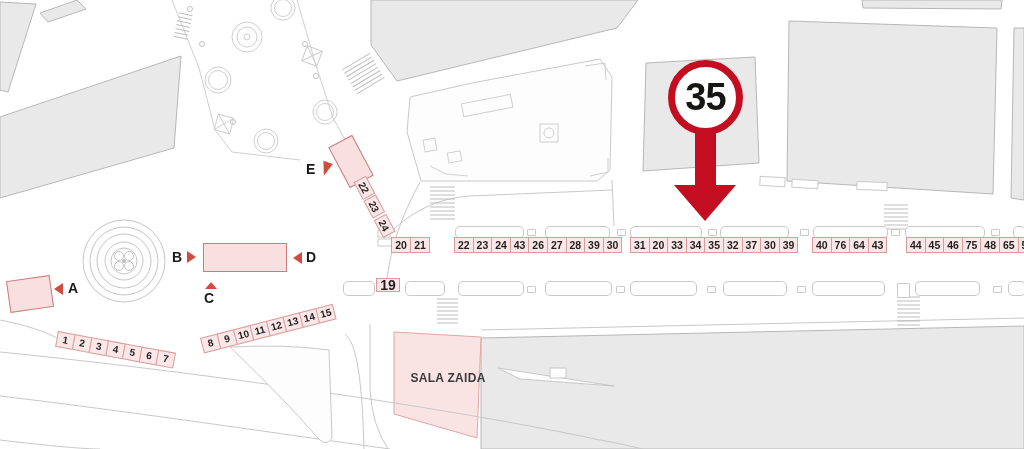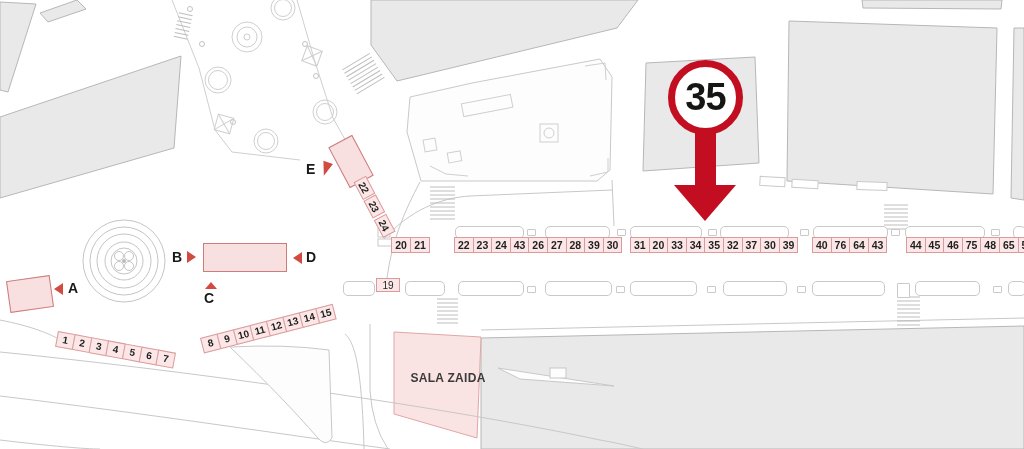--- a/index.html
+++ b/index.html
@@ -30,21 +30,21 @@
   .srow{position:absolute;display:flex;z-index:2;transform-origin:0 0;}
   .cell{width:19.6px;height:16px;margin-left:-1px;background:var(--stall-pink);
         border:1px solid var(--stall-border);display:flex;align-items:center;justify-content:center;
         font-size:10.5px;font-weight:bold;color:#1f1f1d;box-sizing:border-box;}
   .cell:first-child{margin-left:0;}
   .diag .cell{width:18px;height:15.5px;font-size:10px;}
   .vcol .cell{width:20px;height:14px;margin-left:1.5px;font-size:10px;}
   .g20 .cell{width:20px;height:16px;}
   .single{position:absolute;z-index:2;width:24px;height:14px;background:var(--stall-pink);
         border:1px solid var(--stall-border);display:flex;align-items:center;justify-content:center;
-        font-size:10px;font-weight:normal;color:#1f1f1d;box-sizing:border-box;}
+        font-size:14px;font-weight:bold;color:#1f1f1d;box-sizing:border-box;}
 
   .pinkrect{position:absolute;background:#f8e0e0;border:1.5px solid #cd7c7c;z-index:2;box-sizing:border-box;}
 
   .gate-letter{position:absolute;z-index:3;font-weight:bold;font-size:14px;color:#191917;}
   .tri{position:absolute;z-index:3;width:0;height:0;}
   .tri-left{border-top:6px solid transparent;border-bottom:6px solid transparent;border-right:9px solid var(--gate-red);}
   .tri-right{border-top:6px solid transparent;border-bottom:6px solid transparent;border-left:9px solid var(--gate-red);}
   .tri-up{border-left:6px solid transparent;border-right:6px solid transparent;border-bottom:7px solid var(--gate-red);}
   .tri-down{border-left:5px solid transparent;border-right:5px solid transparent;border-top:14px solid var(--gate-red);transform:rotate(18deg);}
 

